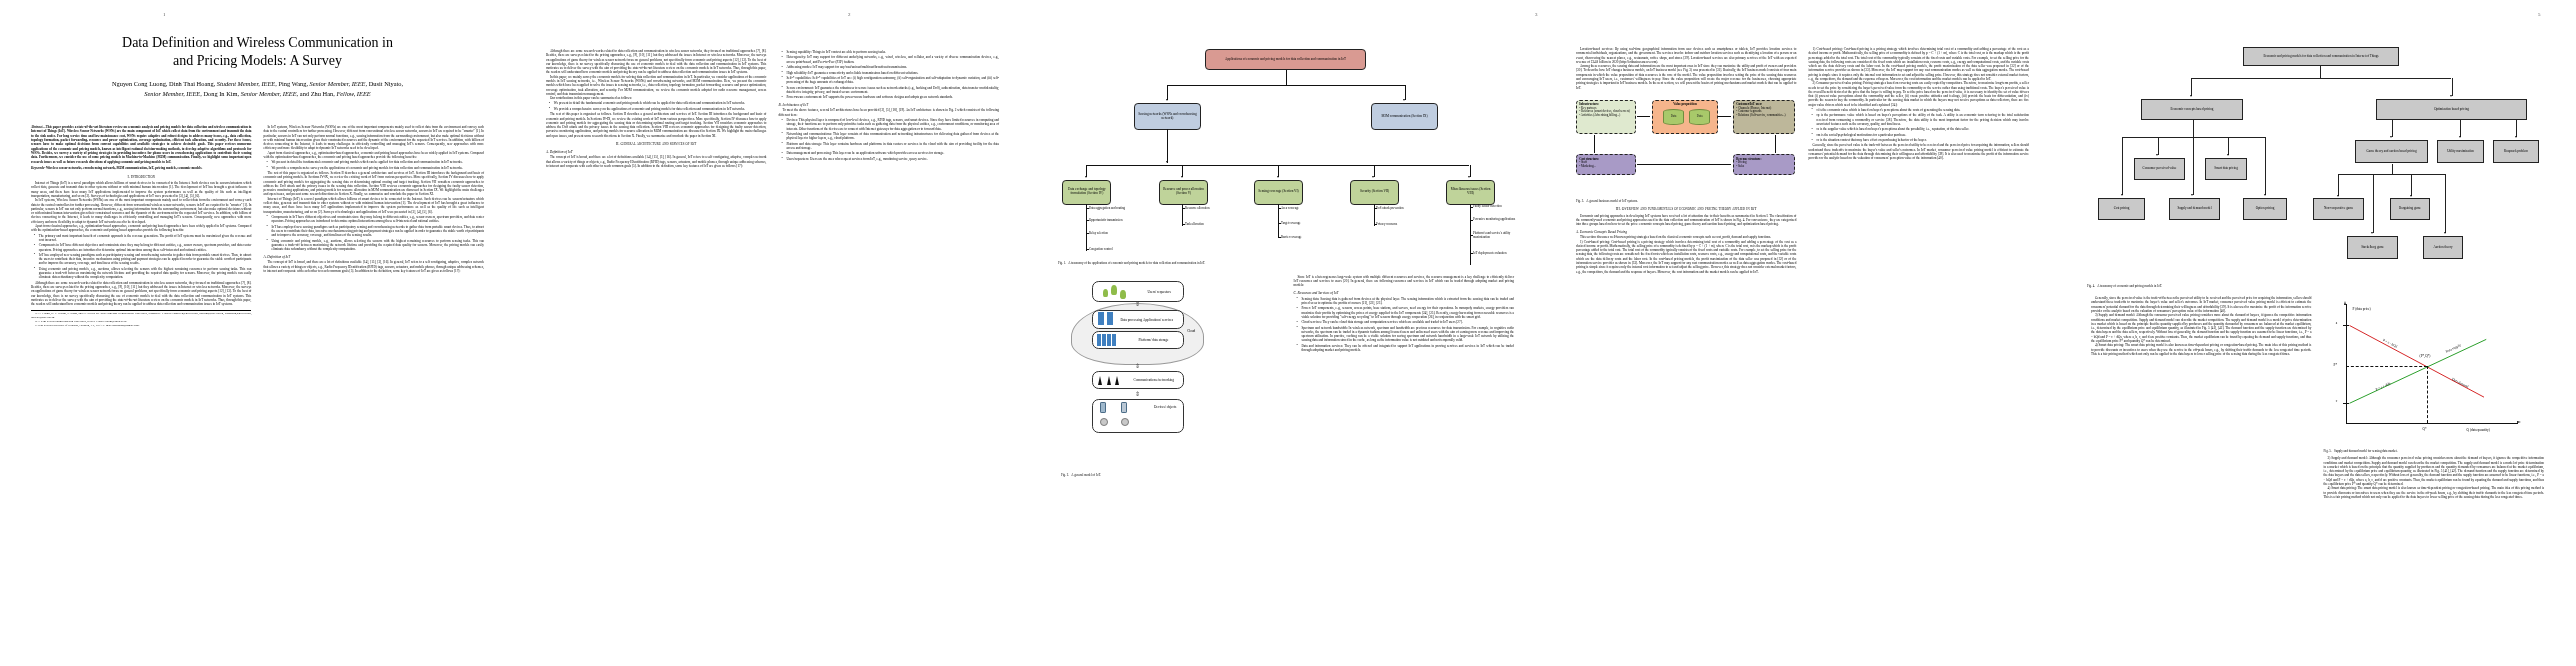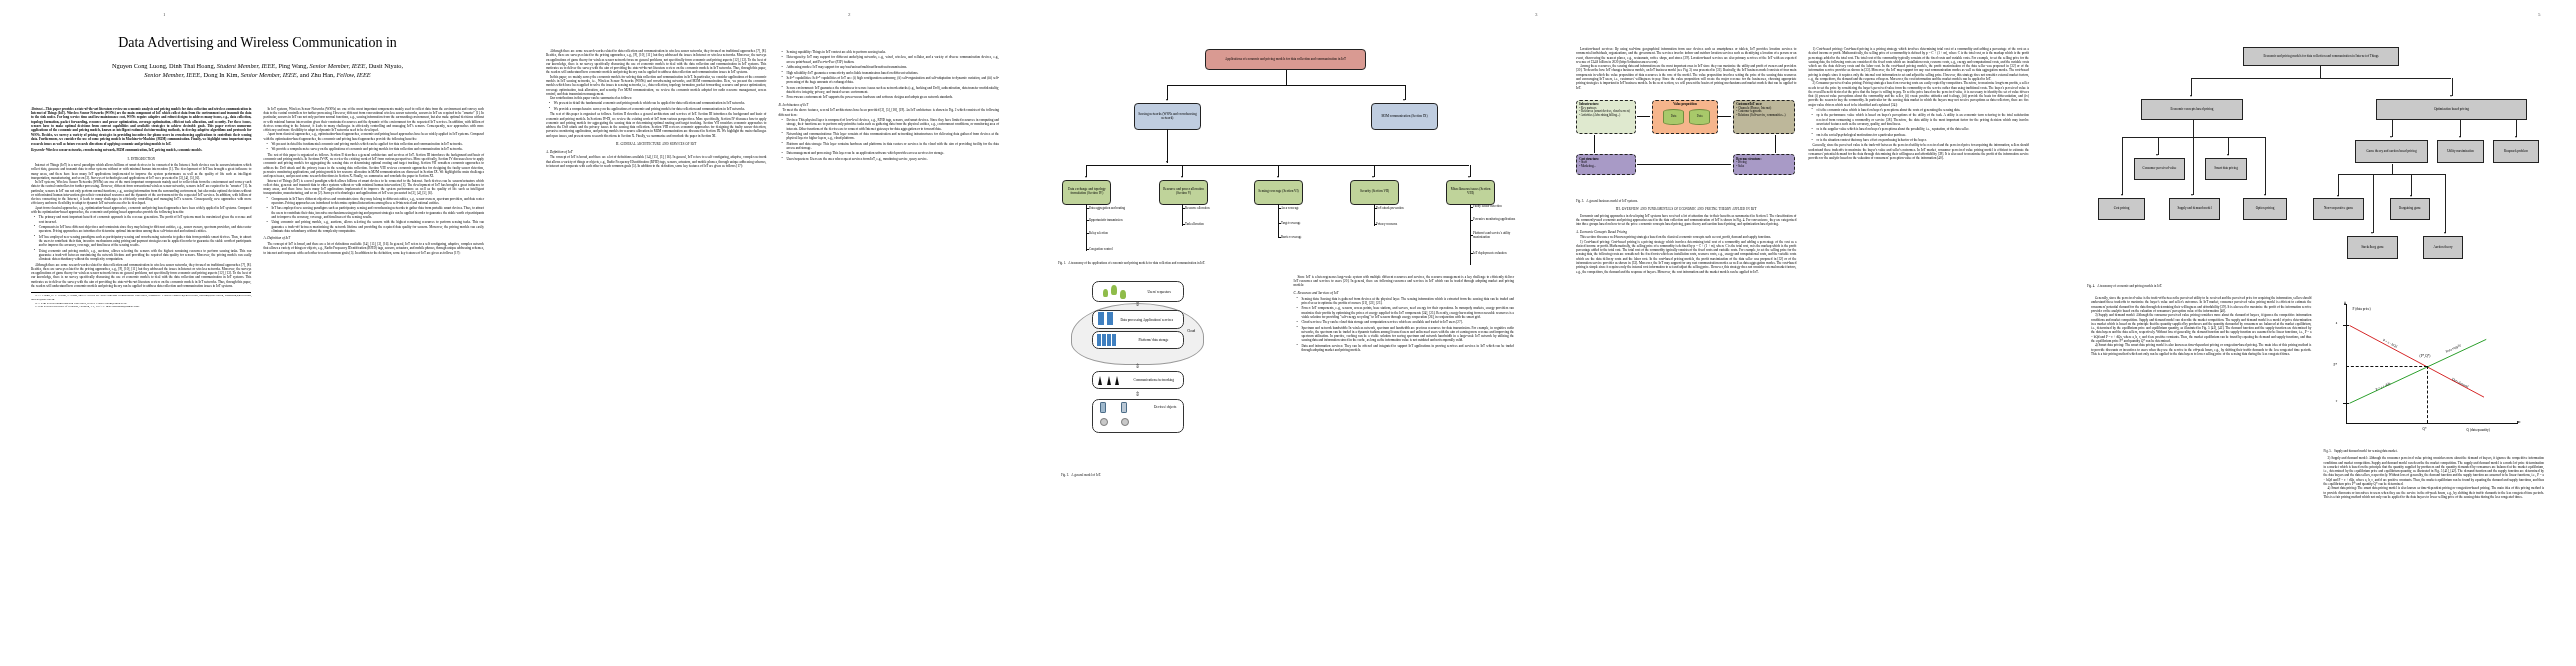--- a/index.html
+++ b/index.html
@@ -155,21 +155,22 @@
 </head>
 <body>
 
 <div class="pages">
 
   <div class="page">
     <div class="pagenum" style="left:163px">1</div>
 
     <div style="padding-top:34px">
       <div class="title">
-        <div>Data Advertising and Wireless Communication in</div>
+        <div>Data Definition and Wireless Communication in</div>
+        <div>and Pricing Models: A Survey</div>
       </div>
       <div class="authors">
         <div><span>Nguyen Cong Luong, Dinh Thai Hoang, </span><i>Student Member, IEEE</i><span>, Ping Wang, </span><i>Senior Member, IEEE</i><span>, Dusit Niyato,</span></div>
         <div><i>Senior Member, IEEE</i><span>, Dong In Kim, </span><i>Senior Member, IEEE</i><span>, and Zhu Han, </span><i>Fellow, IEEE</i></div>
       </div>
     </div>
 
     <div class="cols" style="margin-top:27px; height:578px">
 
       <div class="col">

